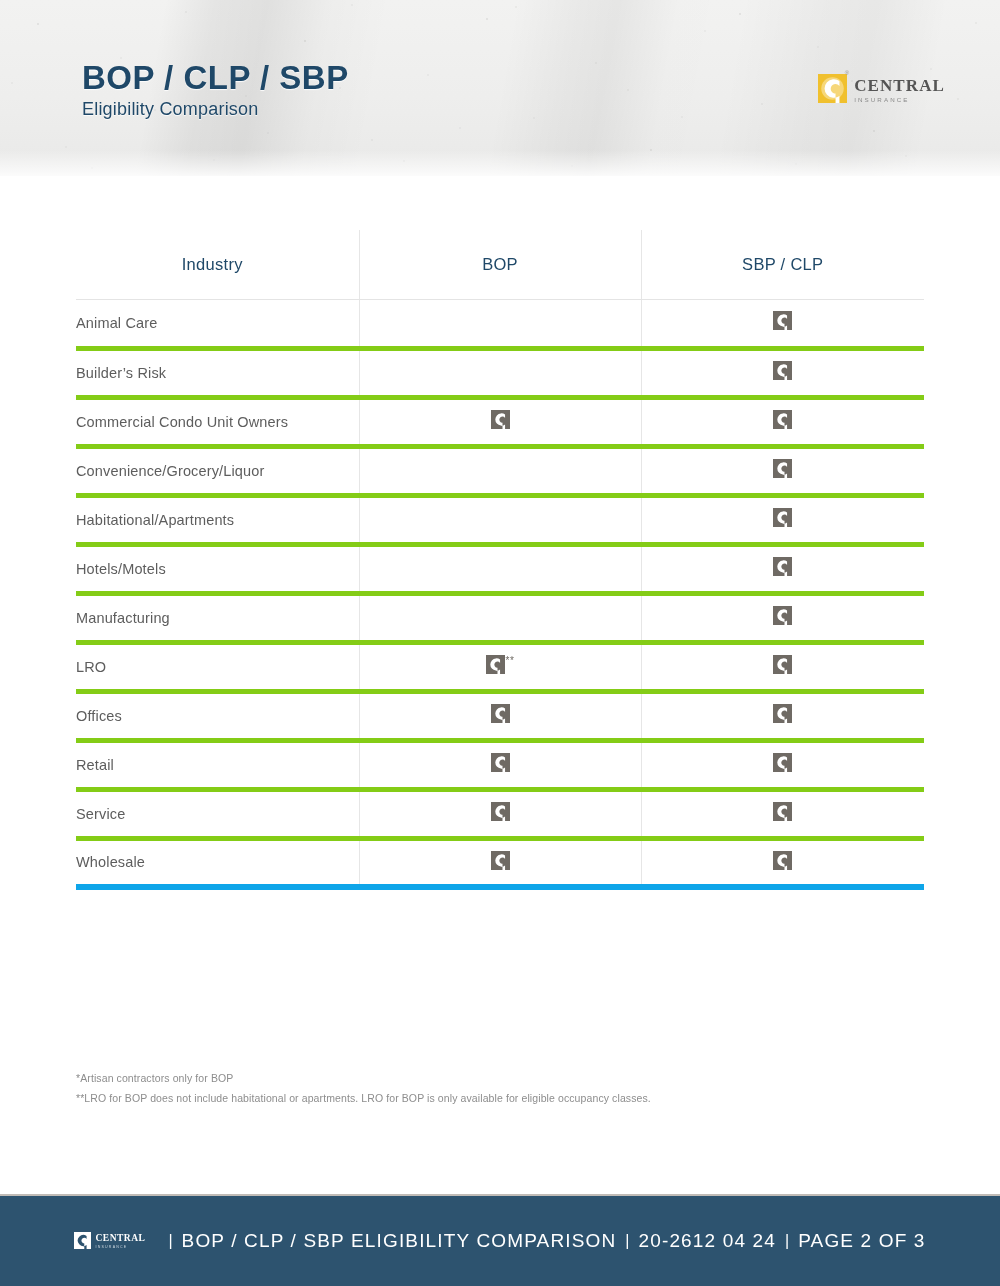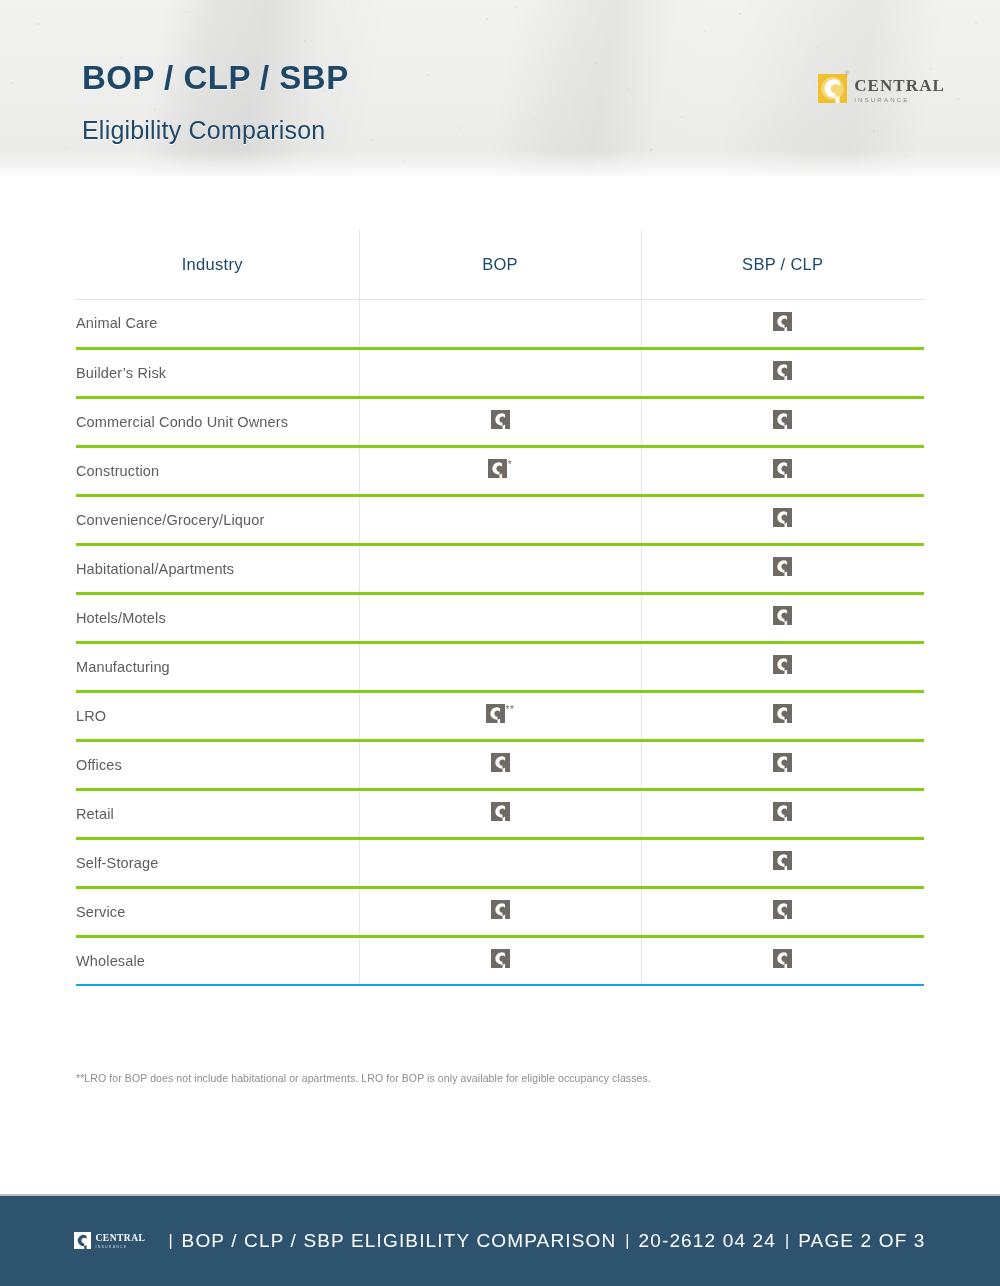--- a/index.html
+++ b/index.html
@@ -68,26 +68,26 @@
   }
   .doc-title .line1 {
     font-size: 33px;
     font-weight: bold;
     letter-spacing: 0.5px;
     color: #1f4868;
     line-height: 1.12;
     text-shadow: 0 1px 1px rgba(255,255,255,0.9);
   }
   .doc-title .line2 {
-    font-size: 25px;
+    font-size: 18px;
     font-weight: normal;
     letter-spacing: 0.2px;
     color: #1f4868;
     line-height: 1.25;
-    margin-top: 18px;
+    margin-top: 1px;
     text-shadow: 0 1px 1px rgba(255,255,255,0.9);
   }
 
   
   .brand-logo {
     position: absolute;
     right: 55px;
     top: 74px;
     display: flex;
     align-items: flex-start;
@@ -156,25 +156,25 @@
   table.cmp thead th.th-bop,
   table.cmp thead th.th-sbp { }
 
   table.cmp thead th.th-bop,
   table.cmp tbody td.td-bop { border-left: 1px solid #e6e6e6; }
   table.cmp thead th.th-sbp,
   table.cmp tbody td.td-sbp { border-left: 1px solid #e6e6e6; }
 
   table.cmp tbody td {
     height: 49px;
-    border-bottom: 3px solid #84cc16;
+    border-bottom: 5px solid #84cc16;
     padding: 0;
     vertical-align: middle;
   }
-  table.cmp tbody tr:last-child td { border-bottom: 2px solid #0ea5e9; }
+  table.cmp tbody tr:last-child td { border-bottom: 6px solid #0ea5e9; }
 
   td.td-ind {
     font-size: 14.5px;
     color: #5d5d5d;
     padding-left: 31px;
     letter-spacing: 0.15px;
     white-space: nowrap;
   }
   td.td-bop, td.td-sbp { text-align: center; }
 
@@ -391,36 +391,20 @@
                   </svg></span>
               </span></td>
             <td class="td-sbp"><span class="mark">
                 <span class="mark-icon"><svg viewBox="0 0 40 40" width="19" height="19" aria-hidden="true">
                     <rect x="0" y="0" width="40" height="40" fill="#6f6a64"></rect>
                     <path d="M24.2 40 L24.2 26.9 A6.6 6.6 0 1 1 29.6 16.6 L29.6 9.6 A12.9 12.9 0 1 0 29.6 30.4 L29.6 40 Z" fill="#ffffff"></path>
                   </svg></span>
               </span></td>
           </tr>
           <tr>
-            <td class="td-ind">Construction</td>
-            <td class="td-bop"><span class="mark">
-                <span class="mark-icon"><svg viewBox="0 0 40 40" width="19" height="19" aria-hidden="true">
-                    <rect x="0" y="0" width="40" height="40" fill="#6f6a64"></rect>
-                    <path d="M24.2 40 L24.2 26.9 A6.6 6.6 0 1 1 29.6 16.6 L29.6 9.6 A12.9 12.9 0 1 0 29.6 30.4 L29.6 40 Z" fill="#ffffff"></path>
-                  </svg></span>
-                <span class="mark-note">*</span>
-              </span></td>
-            <td class="td-sbp"><span class="mark">
-                <span class="mark-icon"><svg viewBox="0 0 40 40" width="19" height="19" aria-hidden="true">
-                    <rect x="0" y="0" width="40" height="40" fill="#6f6a64"></rect>
-                    <path d="M24.2 40 L24.2 26.9 A6.6 6.6 0 1 1 29.6 16.6 L29.6 9.6 A12.9 12.9 0 1 0 29.6 30.4 L29.6 40 Z" fill="#ffffff"></path>
-                  </svg></span>
-              </span></td>
-          </tr>
-          <tr>
             <td class="td-ind">Convenience/Grocery/Liquor</td>
             <td class="td-bop"></td>
             <td class="td-sbp"><span class="mark">
                 <span class="mark-icon"><svg viewBox="0 0 40 40" width="19" height="19" aria-hidden="true">
                     <rect x="0" y="0" width="40" height="40" fill="#6f6a64"></rect>
                     <path d="M24.2 40 L24.2 26.9 A6.6 6.6 0 1 1 29.6 16.6 L29.6 9.6 A12.9 12.9 0 1 0 29.6 30.4 L29.6 40 Z" fill="#ffffff"></path>
                   </svg></span>
               </span></td>
           </tr>
           <tr>
@@ -485,30 +469,20 @@
               </span></td>
           </tr>
           <tr>
             <td class="td-ind">Retail</td>
             <td class="td-bop"><span class="mark">
                 <span class="mark-icon"><svg viewBox="0 0 40 40" width="19" height="19" aria-hidden="true">
                     <rect x="0" y="0" width="40" height="40" fill="#6f6a64"></rect>
                     <path d="M24.2 40 L24.2 26.9 A6.6 6.6 0 1 1 29.6 16.6 L29.6 9.6 A12.9 12.9 0 1 0 29.6 30.4 L29.6 40 Z" fill="#ffffff"></path>
                   </svg></span>
               </span></td>
-            <td class="td-sbp"><span class="mark">
-                <span class="mark-icon"><svg viewBox="0 0 40 40" width="19" height="19" aria-hidden="true">
-                    <rect x="0" y="0" width="40" height="40" fill="#6f6a64"></rect>
-                    <path d="M24.2 40 L24.2 26.9 A6.6 6.6 0 1 1 29.6 16.6 L29.6 9.6 A12.9 12.9 0 1 0 29.6 30.4 L29.6 40 Z" fill="#ffffff"></path>
-                  </svg></span>
-              </span></td>
-          </tr>
-          <tr>
-            <td class="td-ind">Self-Storage</td>
-            <td class="td-bop"></td>
             <td class="td-sbp"><span class="mark">
                 <span class="mark-icon"><svg viewBox="0 0 40 40" width="19" height="19" aria-hidden="true">
                     <rect x="0" y="0" width="40" height="40" fill="#6f6a64"></rect>
                     <path d="M24.2 40 L24.2 26.9 A6.6 6.6 0 1 1 29.6 16.6 L29.6 9.6 A12.9 12.9 0 1 0 29.6 30.4 L29.6 40 Z" fill="#ffffff"></path>
                   </svg></span>
               </span></td>
           </tr>
           <tr>
             <td class="td-ind">Service</td>
             <td class="td-bop"><span class="mark">
@@ -537,20 +511,21 @@
                     <rect x="0" y="0" width="40" height="40" fill="#6f6a64"></rect>
                     <path d="M24.2 40 L24.2 26.9 A6.6 6.6 0 1 1 29.6 16.6 L29.6 9.6 A12.9 12.9 0 1 0 29.6 30.4 L29.6 40 Z" fill="#ffffff"></path>
                   </svg></span>
               </span></td>
           </tr>
         </tbody>
     </table>
   </div>
 
   <div class="footnotes">
+    <p>*Artisan contractors only for BOP</p>
     <p>**LRO for BOP does not include habitational or apartments. LRO for BOP is only available for eligible occupancy classes.</p>
   </div>
 
   <div class="footer-band">
     <div class="topline"></div>
     <div class="footer-inner">
       <div class="footer-logo">
         <div class="footer-mark">
           <svg viewBox="0 0 40 40" width="17" height="17" aria-hidden="true">
             <rect x="0" y="0" width="40" height="40" fill="#ffffff"></rect>

